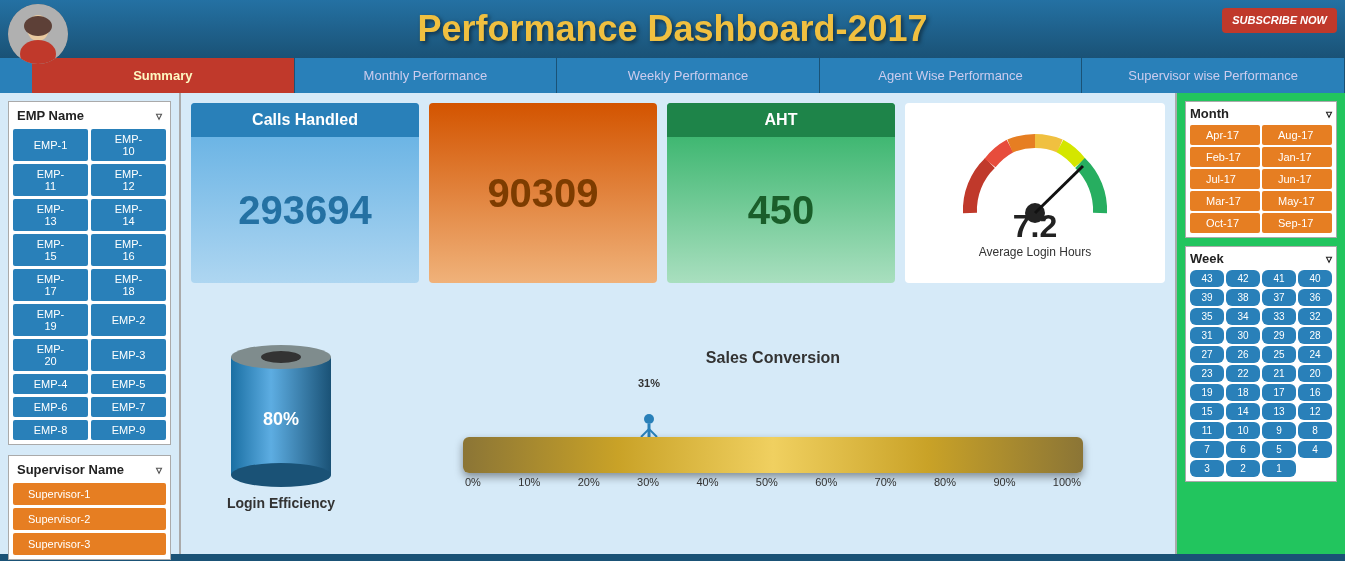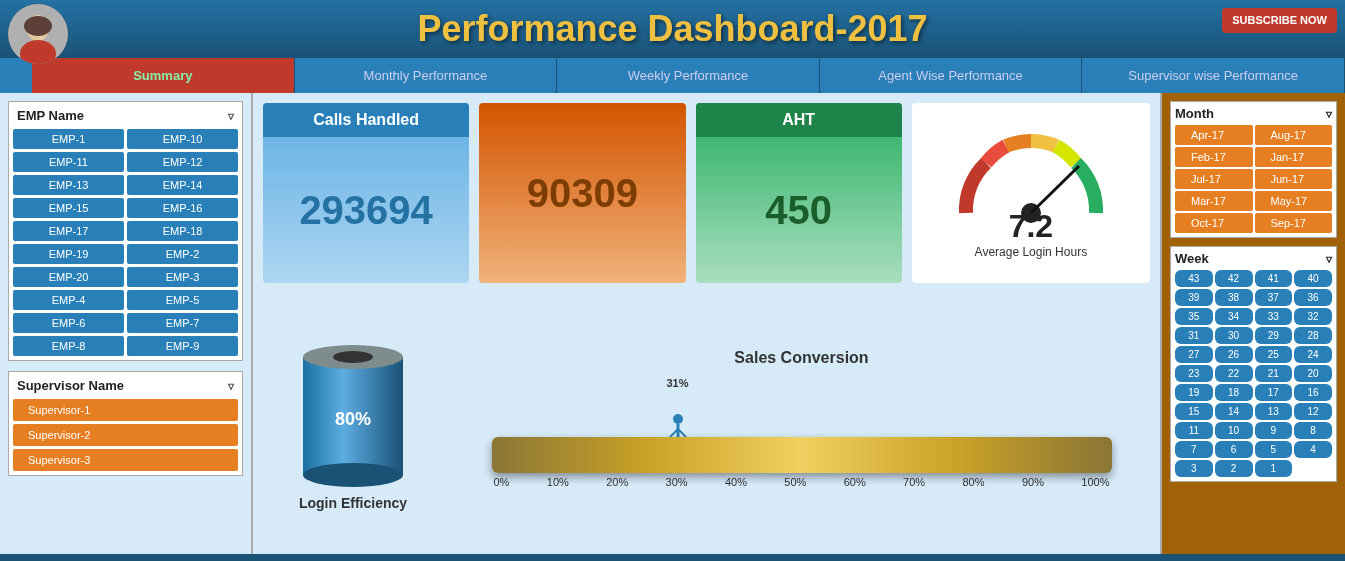--- a/index.html
+++ b/index.html
@@ -2,32 +2,32 @@
 <html><head>
   <meta charset="utf-8">
   <style>
     * { box-sizing: border-box; margin: 0; padding: 0; }
     body { font-family: Arial, sans-serif; background: #1a5276; width: 1345px; height: 561px; overflow: hidden; }
 
     
     .header { background: linear-gradient(to bottom, #2471a3, #1a5276); display: flex; align-items: center; justify-content: center; padding: 8px 15px; position: relative; }
     .header-title { color: #f0c040; font-size: 36px; font-weight: bold; text-shadow: 2px 2px 4px rgba(0,0,0,0.5); }
     .avatar { position: absolute; left: 8px; top: 4px; width: 60px; height: 60px; border-radius: 50%; background: #888; overflow: hidden; display: flex; align-items: center; justify-content: center; }
-    .subscribe-btn { position: absolute; right: 8px; top: 8px; background: #c0392b; color: white; font-size: 11px; font-weight: bold; padding: 6px 10px; border-radius: 4px; text-align: right; line-height: 1.2; }
+    .subscribe-btn { position: absolute; right: 8px; top: 8px; background: #c0392b; color: white; font-size: 11px; font-weight: bold; padding: 6px 10px; border-radius: 4px; text-align: right; line-height: 1.2; font-style: italic; }
 
     
     .nav-tabs { background: #2980b9; display: flex; align-items: center; }
     .nav-tab { flex: 1; text-align: center; padding: 10px 5px; color: #cce; font-size: 13px; cursor: pointer; border-right: 1px solid #1a5276; }
-    .nav-tab.active { background: #c0392b; color: #86efac; font-weight: bold; margin-left: 32px; }
+    .nav-tab.active { background: #c0392b; color: #fef9c3; font-weight: bold; margin-left: 32px; }
 
     
     .main { display: flex; height: calc(561px - 100px); background: #d6eaf8; }
 
     
-    .left-panel { width: 253px; background: #d6eaf8; border-right: 2px solid #aaa; padding: 8px; flex-shrink: 0; }
+    .left-panel { width: 181px; background: #d6eaf8; border-right: 2px solid #aaa; padding: 8px; flex-shrink: 0; }
     .filter-section { background: white; border: 1px solid #aaa; margin-bottom: 10px; padding: 4px; }
     .filter-header { display: flex; justify-content: space-between; align-items: center; font-weight: bold; font-size: 13px; color: #222; margin-bottom: 4px; padding: 2px 4px; }
     .filter-icon { color: #555; font-size: 12px; cursor: pointer; }
     .emp-grid { display: grid; grid-template-columns: 1fr 1fr; gap: 3px; }
     .emp-btn { background: #2980b9; color: white; font-size: 11px; padding: 4px 20px; border: none; cursor: pointer; border-radius: 2px; text-align: center; }
     .supervisor-list { display: flex; flex-direction: column; gap: 3px; }
     .supervisor-btn { background: #e67e22; color: white; font-size: 11px; padding: 5px 15px; border: none; cursor: pointer; border-radius: 2px; text-align: left; }
 
     
     .center-panel { flex: 1; padding: 10px; display: flex; flex-direction: column; gap: 10px; }
@@ -53,21 +53,21 @@
     .gauge-label { font-size: 12px; color: #333; text-align: center; }
 
     
     .bottom-row { display: flex; gap: 10px; flex: 1; }
     .cylinder-panel { width: 180px; display: flex; flex-direction: column; align-items: center; justify-content: center; }
     .cylinder-label { font-weight: bold; font-size: 14px; color: #333; margin-top: 8px; }
     .sales-conv-panel { flex: 1; display: flex; flex-direction: column; align-items: center; justify-content: center; }
     .sales-conv-title { font-weight: bold; font-size: 16px; color: #333; margin-bottom: 10px; }
 
     
-    .right-panel { width: 185px; background: #a16207; border-left: 2px solid #aaa; padding: 8px; flex-shrink: 0; }
+    .right-panel { width: 170px; background: #22c55e; border-left: 2px solid #aaa; padding: 8px; flex-shrink: 0; }
     .right-section { background: white; border: 1px solid #aaa; margin-bottom: 8px; padding: 4px; }
     .right-header { display: flex; justify-content: space-between; align-items: center; font-weight: bold; font-size: 13px; color: #222; margin-bottom: 4px; }
     .month-grid { display: grid; grid-template-columns: 1fr 1fr; gap: 2px; }
     .month-btn { background: #e67e22; color: white; font-size: 11px; padding: 4px 16px; border: none; cursor: pointer; border-radius: 2px; text-align: left; }
     .week-grid { display: grid; grid-template-columns: repeat(4, 1fr); gap: 2px; }
     .week-btn { background: #2980b9; color: white; font-size: 10px; padding: 3px 2px; border: none; cursor: pointer; border-radius: 6px; text-align: center; }
 
     
     .gauge-container { position: relative; width: 160px; height: 90px; }
   </style>

